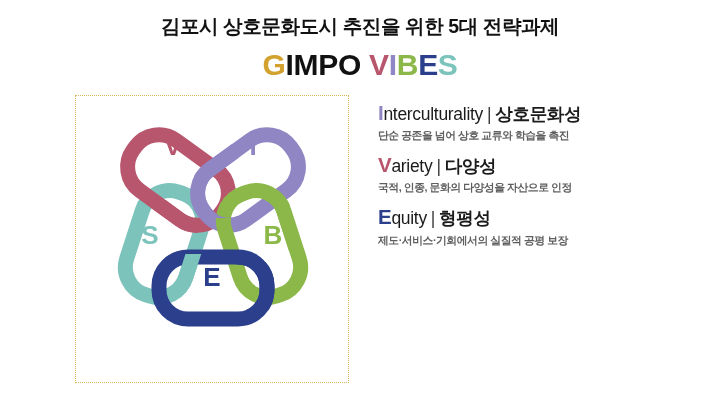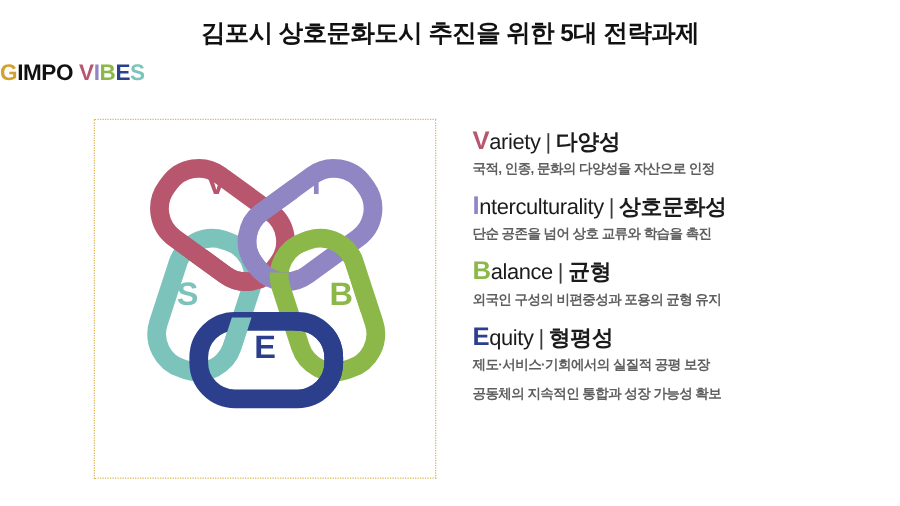--- a/index.html
+++ b/index.html
@@ -24,22 +24,22 @@
     font-size: 19.5px;
     font-weight: bold;
     letter-spacing: -0.4px;
     color: #111111;
     white-space: nowrap;
   }
   .brandline {
     position: absolute;
     left: 0; top: 48px;
     width: 720px;
-    text-align: left;
-    font-size: 18px;
+    text-align: center;
+    font-size: 30px;
     font-weight: bold;
     letter-spacing: -0.3px;
     white-space: nowrap;
   }
   .brandline span { display: inline; }
   .b-g  { color: #d2a12e; }
   .b-k  { color: #111111; }
   .b-sp { color: transparent; }
   .b-v  { color: #b8566e; }
   .b-i  { color: #9186c4; }
@@ -227,44 +227,37 @@
         </g>
       </svg>
     </div>
 
   </div>
 
   <div class="list">
 
     <div class="item">
       <div class="item-title">
+        <span class="item-initial c-interculturality">I</span><span class="item-rest">nterculturality</span><span class="item-div">|</span><span class="item-ko">상호문화성</span>
+      </div>
+      <div class="item-desc">단순 공존을 넘어 상호 교류와 학습을 촉진</div>
+    </div>
+
+    <div class="item">
+      <div class="item-title">
         <span class="item-initial c-variety">V</span><span class="item-rest">ariety</span><span class="item-div">|</span><span class="item-ko">다양성</span>
       </div>
       <div class="item-desc">국적, 인종, 문화의 다양성을 자산으로 인정</div>
     </div>
 
-    <div class="item">
-      <div class="item-title">
-        <span class="item-initial c-interculturality">I</span><span class="item-rest">nterculturality</span><span class="item-div">|</span><span class="item-ko">상호문화성</span>
-      </div>
-      <div class="item-desc">단순 공존을 넘어 상호 교류와 학습을 촉진</div>
-    </div>
-
-    <div class="item">
-      <div class="item-title">
-        <span class="item-initial c-balance">B</span><span class="item-rest">alance</span><span class="item-div">|</span><span class="item-ko">균형</span>
-      </div>
-      <div class="item-desc">외국인 구성의 비편중성과 포용의 균형 유지</div>
-    </div>
 
     <div class="item">
       <div class="item-title">
         <span class="item-initial c-equity">E</span><span class="item-rest">quity</span><span class="item-div">|</span><span class="item-ko">형평성</span>
       </div>
       <div class="item-desc">제도·서비스·기회에서의 실질적 공평 보장</div>
     </div>
 
     <div class="item">
-      <div class="item-desc">공동체의 지속적인 통합과 성장 가능성 확보</div>
     </div>
 
   </div>
 </div>
 
 </body></html>

